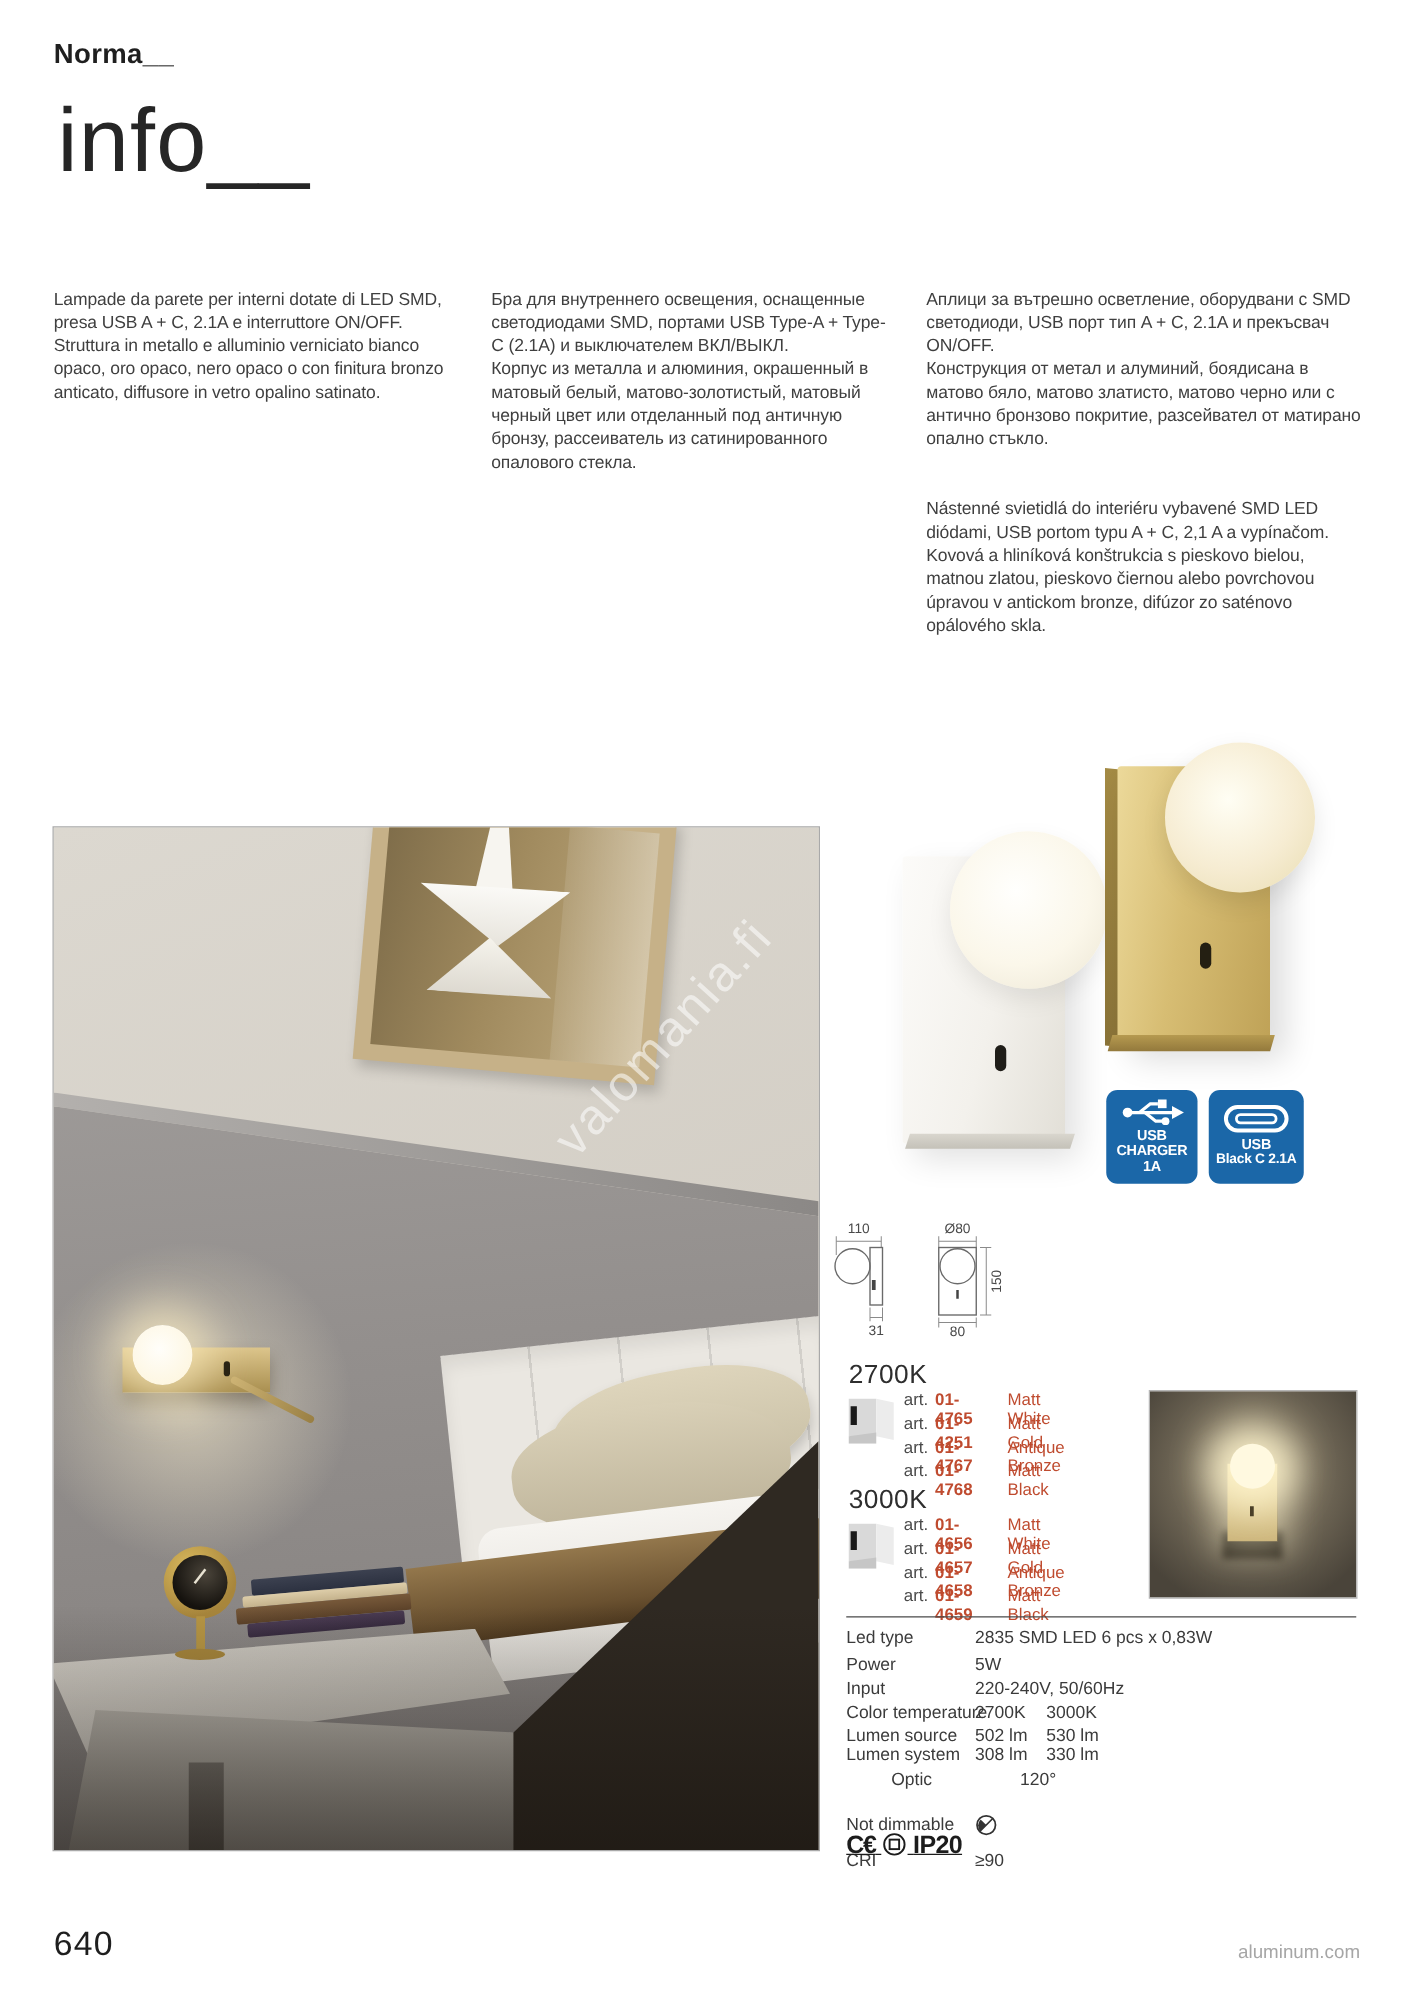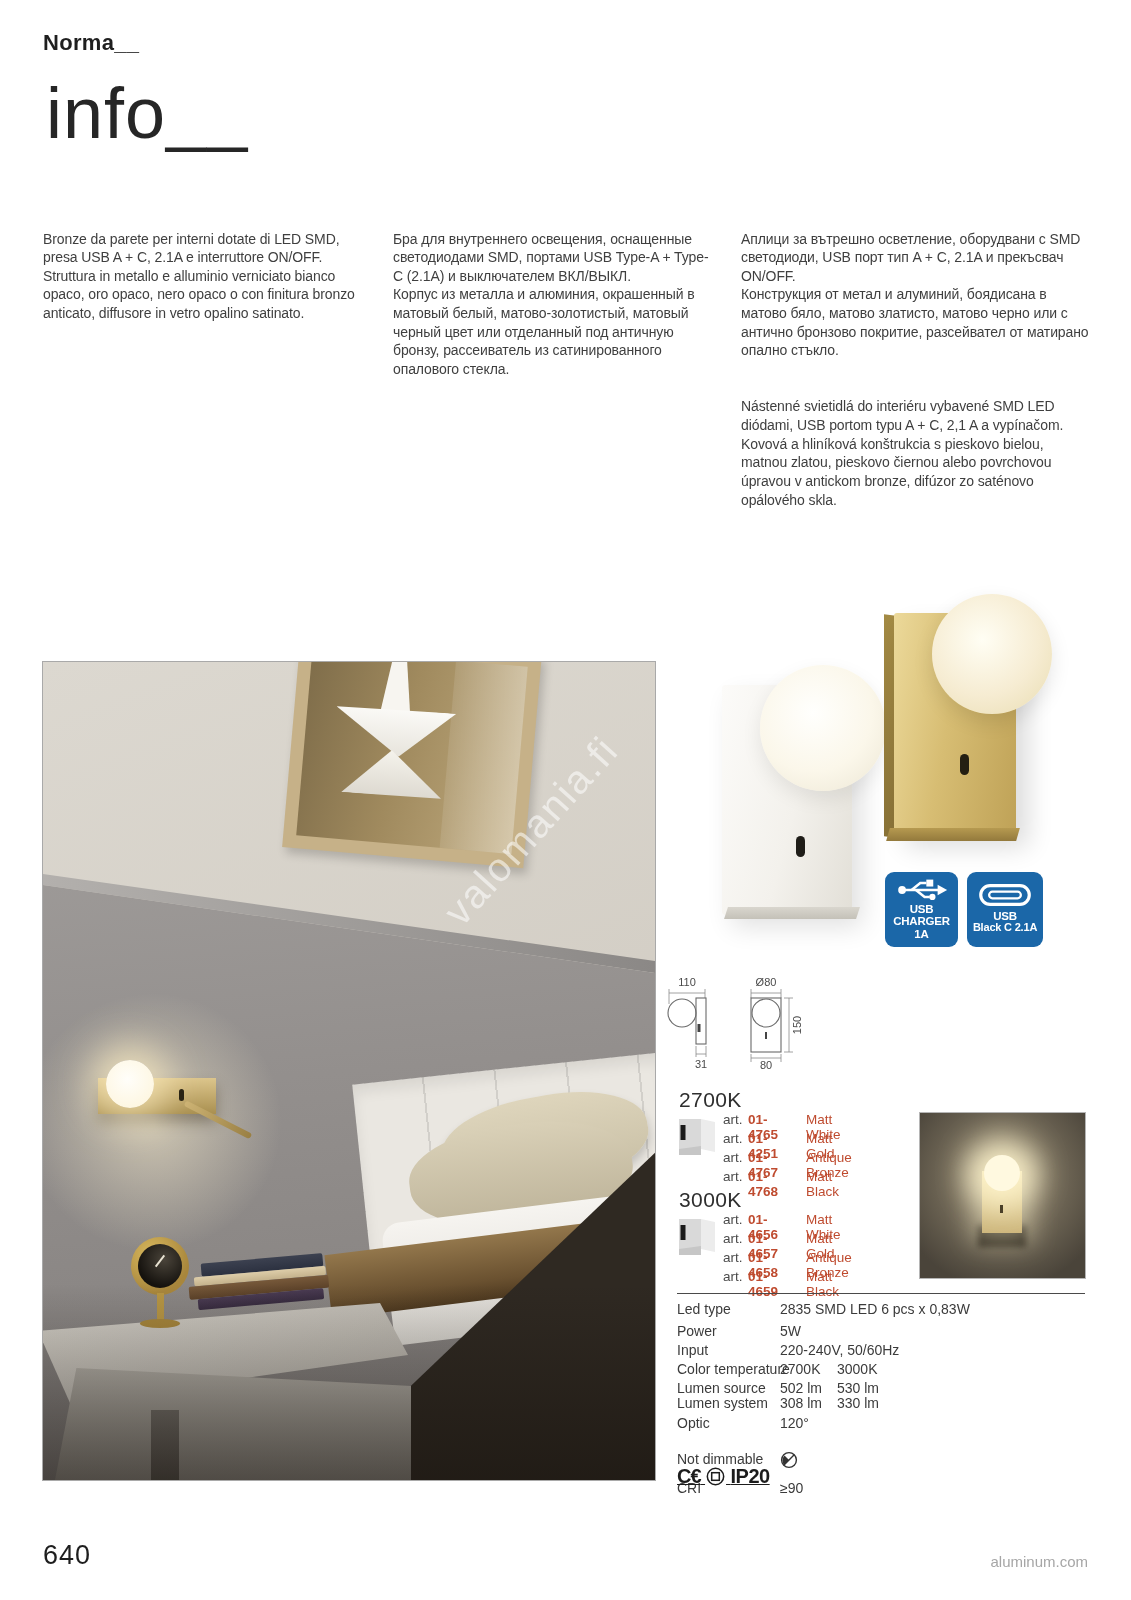--- a/index.html
+++ b/index.html
@@ -64,21 +64,21 @@
 </style>
 </head>
 <body>
 
 <div class="page">
 
   <div class="abs brand">Norma__</div>
   <div class="abs title">info__</div>
 
   <div class="abs col c1">
-    <p>Bronze da parete per interni dotate di LED SMD, presa USB A + C, 2.1A e interruttore ON/OFF.
+    <p>Lampade da parete per interni dotate di LED SMD, presa USB A + C, 2.1A e interruttore ON/OFF.
 Struttura in metallo e alluminio verniciato bianco opaco, oro opaco, nero opaco o con finitura bronzo anticato, diffusore in vetro opalino satinato.</p>
   </div>
   <div class="abs col c2">
     <p>Бра для внутреннего освещения, оснащенные светодиодами SMD, портами USB Type-A + Type-C (2.1A) и выключателем ВКЛ/ВЫКЛ.
 Корпус из металла и алюминия, окрашенный в матовый белый, матово-золотистый, матовый черный цвет или отделанный под античную бронзу, рассеиватель из сатинированного опалового стекла.</p>
   </div>
   <div class="abs col c3">
     <p>Аплици за вътрешно осветление, оборудвани с SMD светодиоди, USB порт тип A + C, 2.1A и прекъсвач ON/OFF.
 Конструкция от метал и алуминий, боядисана в матово бяло, матово златисто, матово черно или с антично бронзово покритие, разсейвател от матирано опално стъкло.</p>
     <p>Nástenné svietidlá do interiéru vybavené SMD LED diódami, USB portom typu A + C, 2,1 A a vypínačom.
@@ -239,21 +239,21 @@
   </div>
 
   <div class="abs spec" style="height:210px;">
     <div class="rule"></div>
     <div class="srow" style="top:8px;"><span>Led type</span><span class="v1">2835 SMD LED  6 pcs x 0,83W</span></div>
     <div class="srow" style="top:30px;"><span>Power</span><span class="v1">5W</span></div>
     <div class="srow" style="top:49px;"><span>Input</span><span class="v1">220-240V, 50/60Hz</span></div>
     <div class="srow" style="top:68px;"><span>Color temperature</span><span class="v1">2700K</span><span class="v2">3000K</span></div>
     <div class="srow" style="top:87px;"><span>Lumen source</span><span class="v1">502 lm</span><span class="v2">530 lm</span></div>
     <div class="srow" style="top:102px;"><span>Lumen system</span><span class="v1">308 lm</span><span class="v2">330 lm</span></div>
-    <div class="srow" style="top:122px;"><span>Optic</span><span class="v1">120°</span></div>
+    <div class="srow" style="top:122px;margin-left:36px;"><span>Optic</span><span class="v1">120°</span></div>
     <div class="srow" style="top:148px;margin-top:39px;"><span>CRI</span><span class="v1">≥90</span></div>
     <div class="srow" style="top:158px;">
       <span>Not dimmable</span>
       <span class="v1">
         <svg width="18" height="18" viewBox="0 0 18 18" style="vertical-align:-3px;">
           <circle cx="9" cy="9" r="7.4" fill="none" stroke="#333" stroke-width="1.4"></circle>
           <path d="M4 14 A7.4 7.4 0 0 1 4 14 L9 9 L4.5 4.5 A7.4 7.4 0 0 0 4 14 Z" fill="#333"></path>
           <line x1="14.2" y1="3.8" x2="3.8" y2="14.2" stroke="#333" stroke-width="1.4"></line>
         </svg>
       </span>

